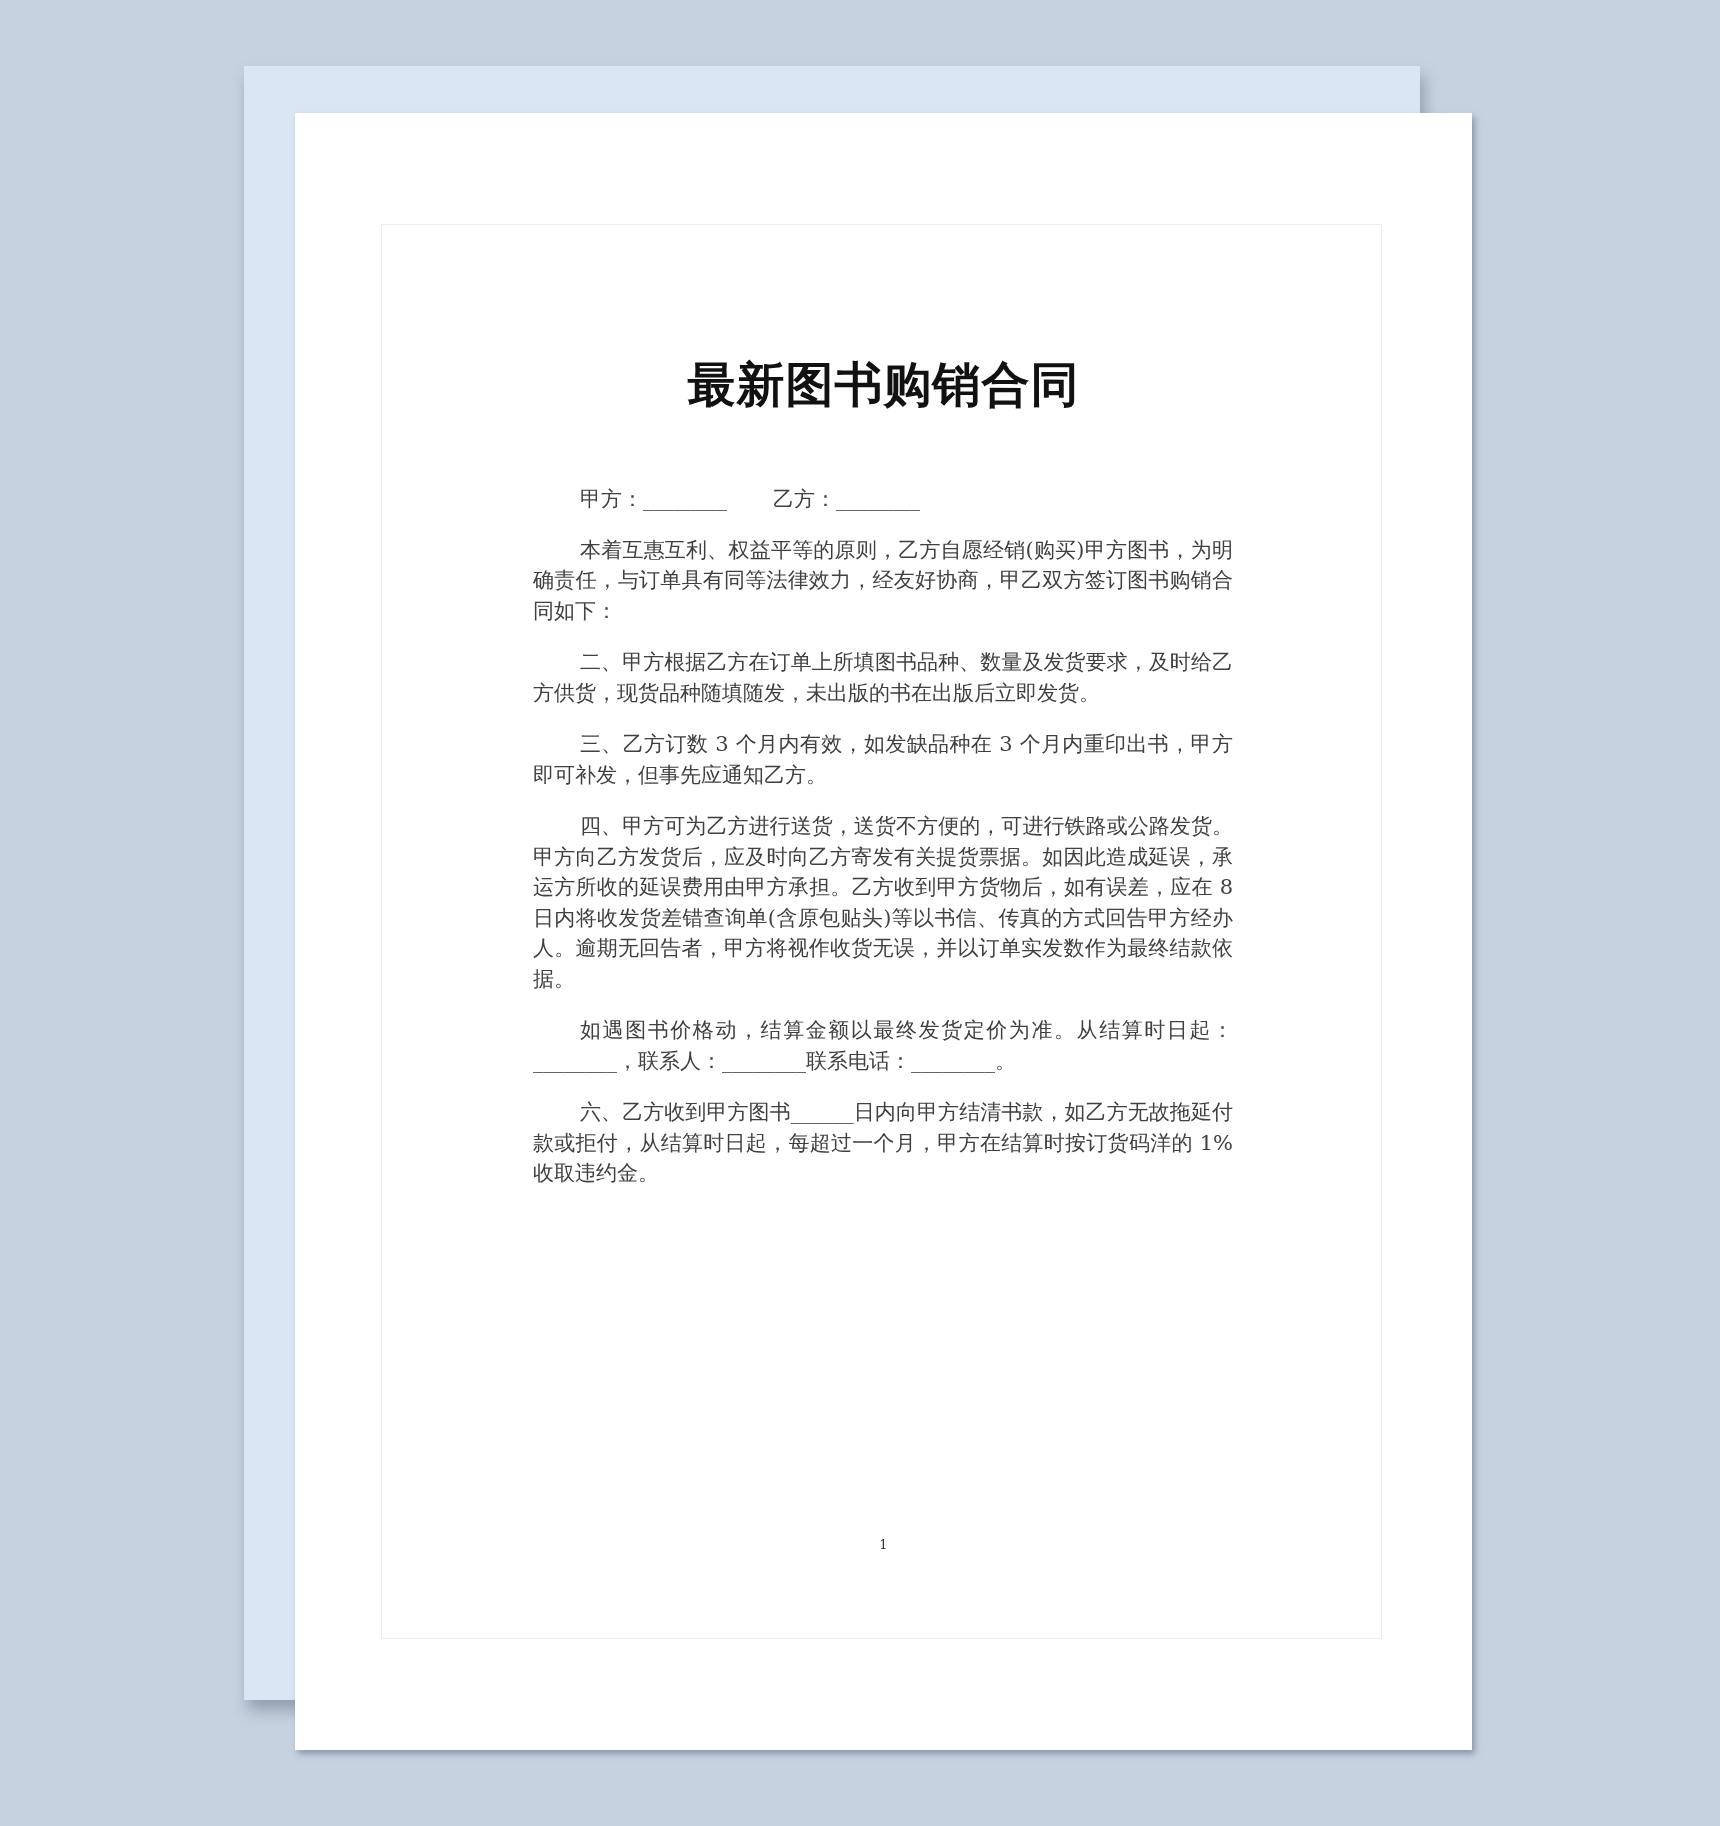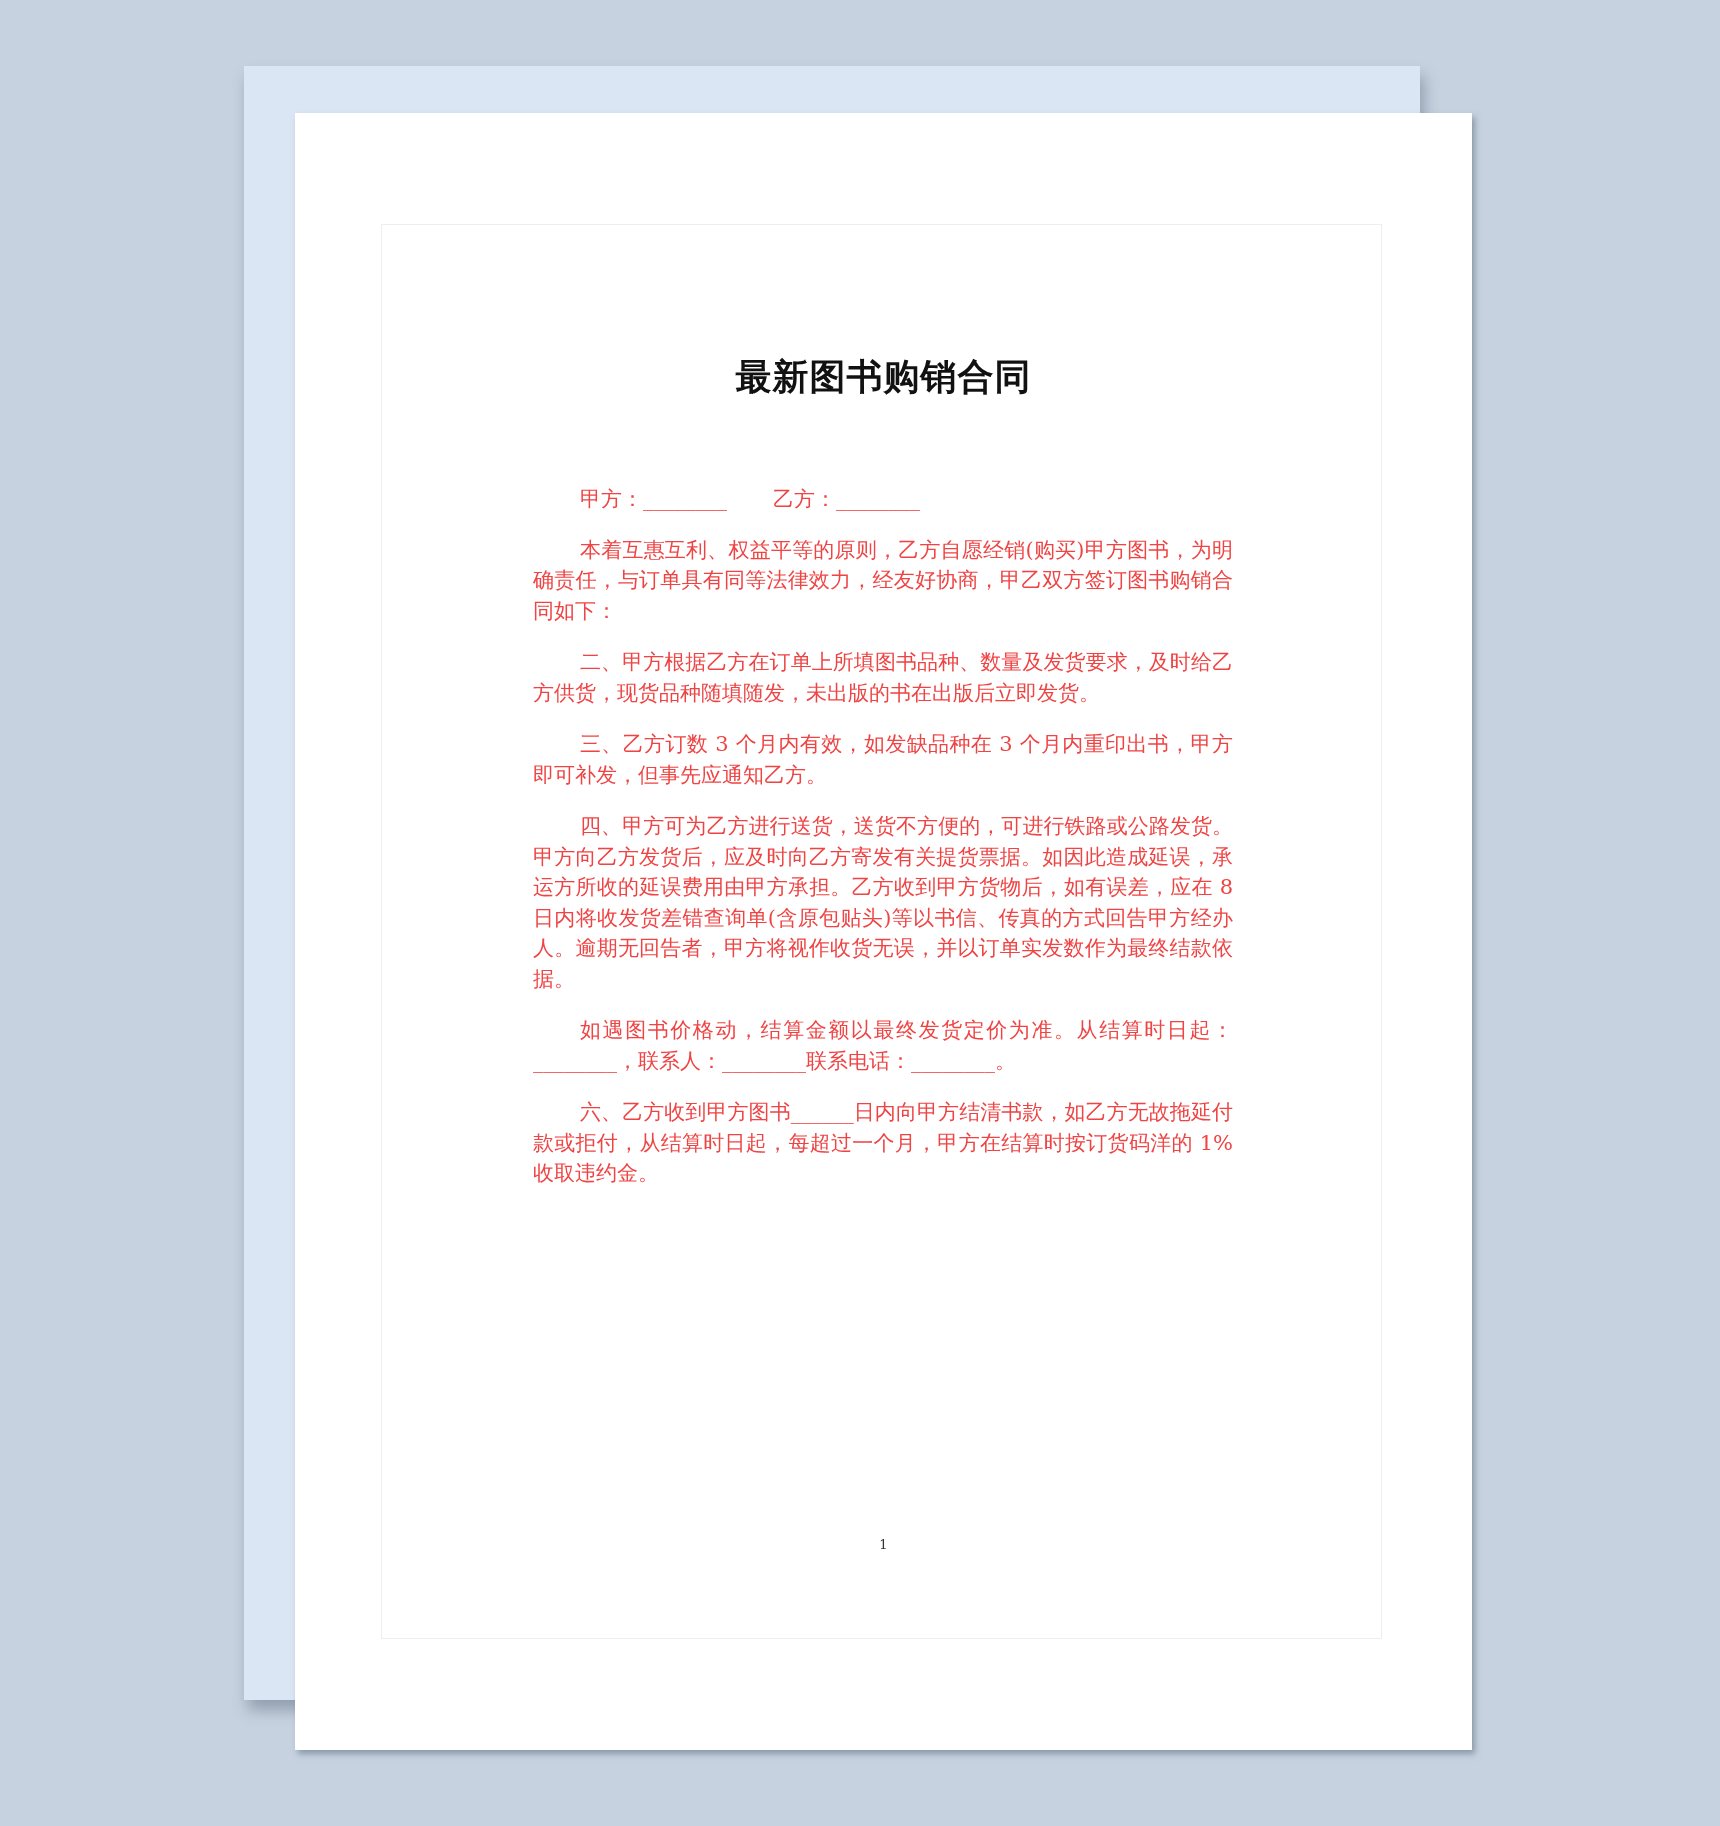--- a/index.html
+++ b/index.html
@@ -42,32 +42,32 @@
       box-sizing: border-box;
     }
     .title {
       position: absolute;
       left: 0;
       right: 0;
       top: 240px;
       text-align: center;
       font-family: "DejaVu Sans", "Liberation Sans", sans-serif;
       font-weight: bold;
-      font-size: 36px;
+      font-size: 48px;
       letter-spacing: 1px;
       color: #111111;
     }
     .body-text {
       position: absolute;
       left: 238px;
       top: 371px;
       width: 700px;
       font-size: 21px;
       line-height: 30.5px;
-      color: #ef4444;
+      color: #404040;
     }
     .parties {
       margin: 0 0 20px 0;
       padding-left: 47px;
     }
     .parties span {
       display: inline-block;
     }
     .party-b {
       margin-left: 46px;

